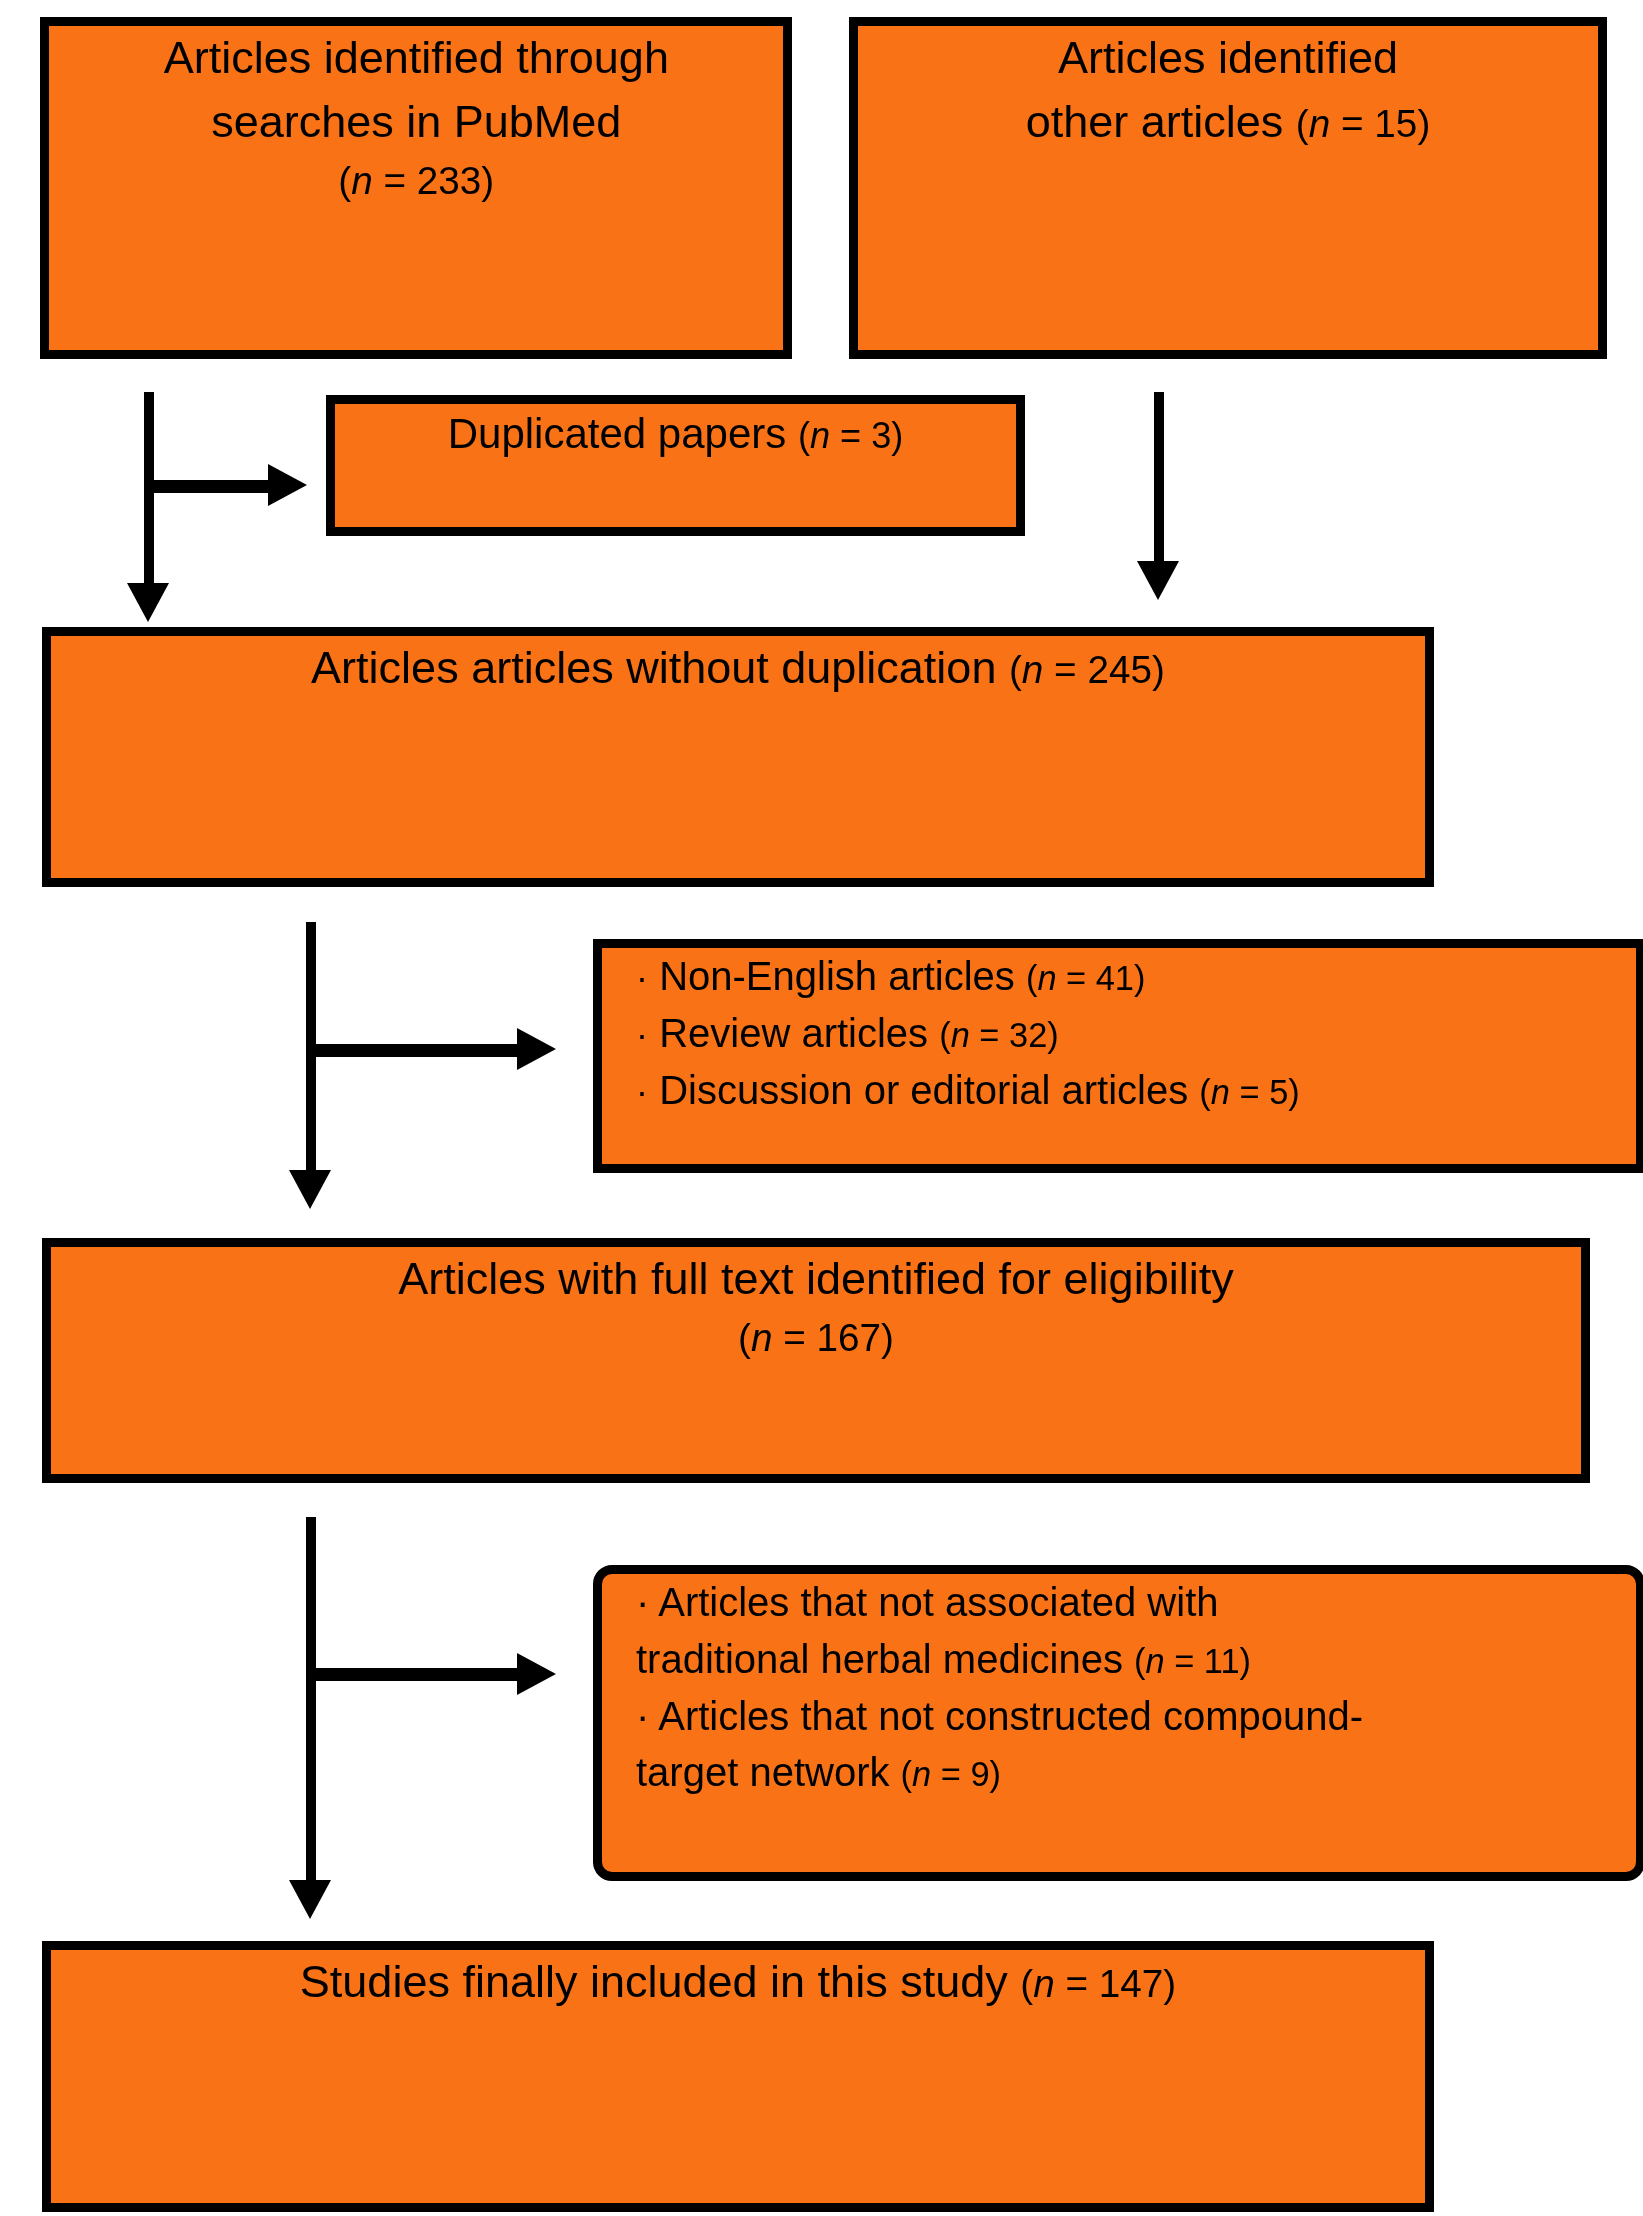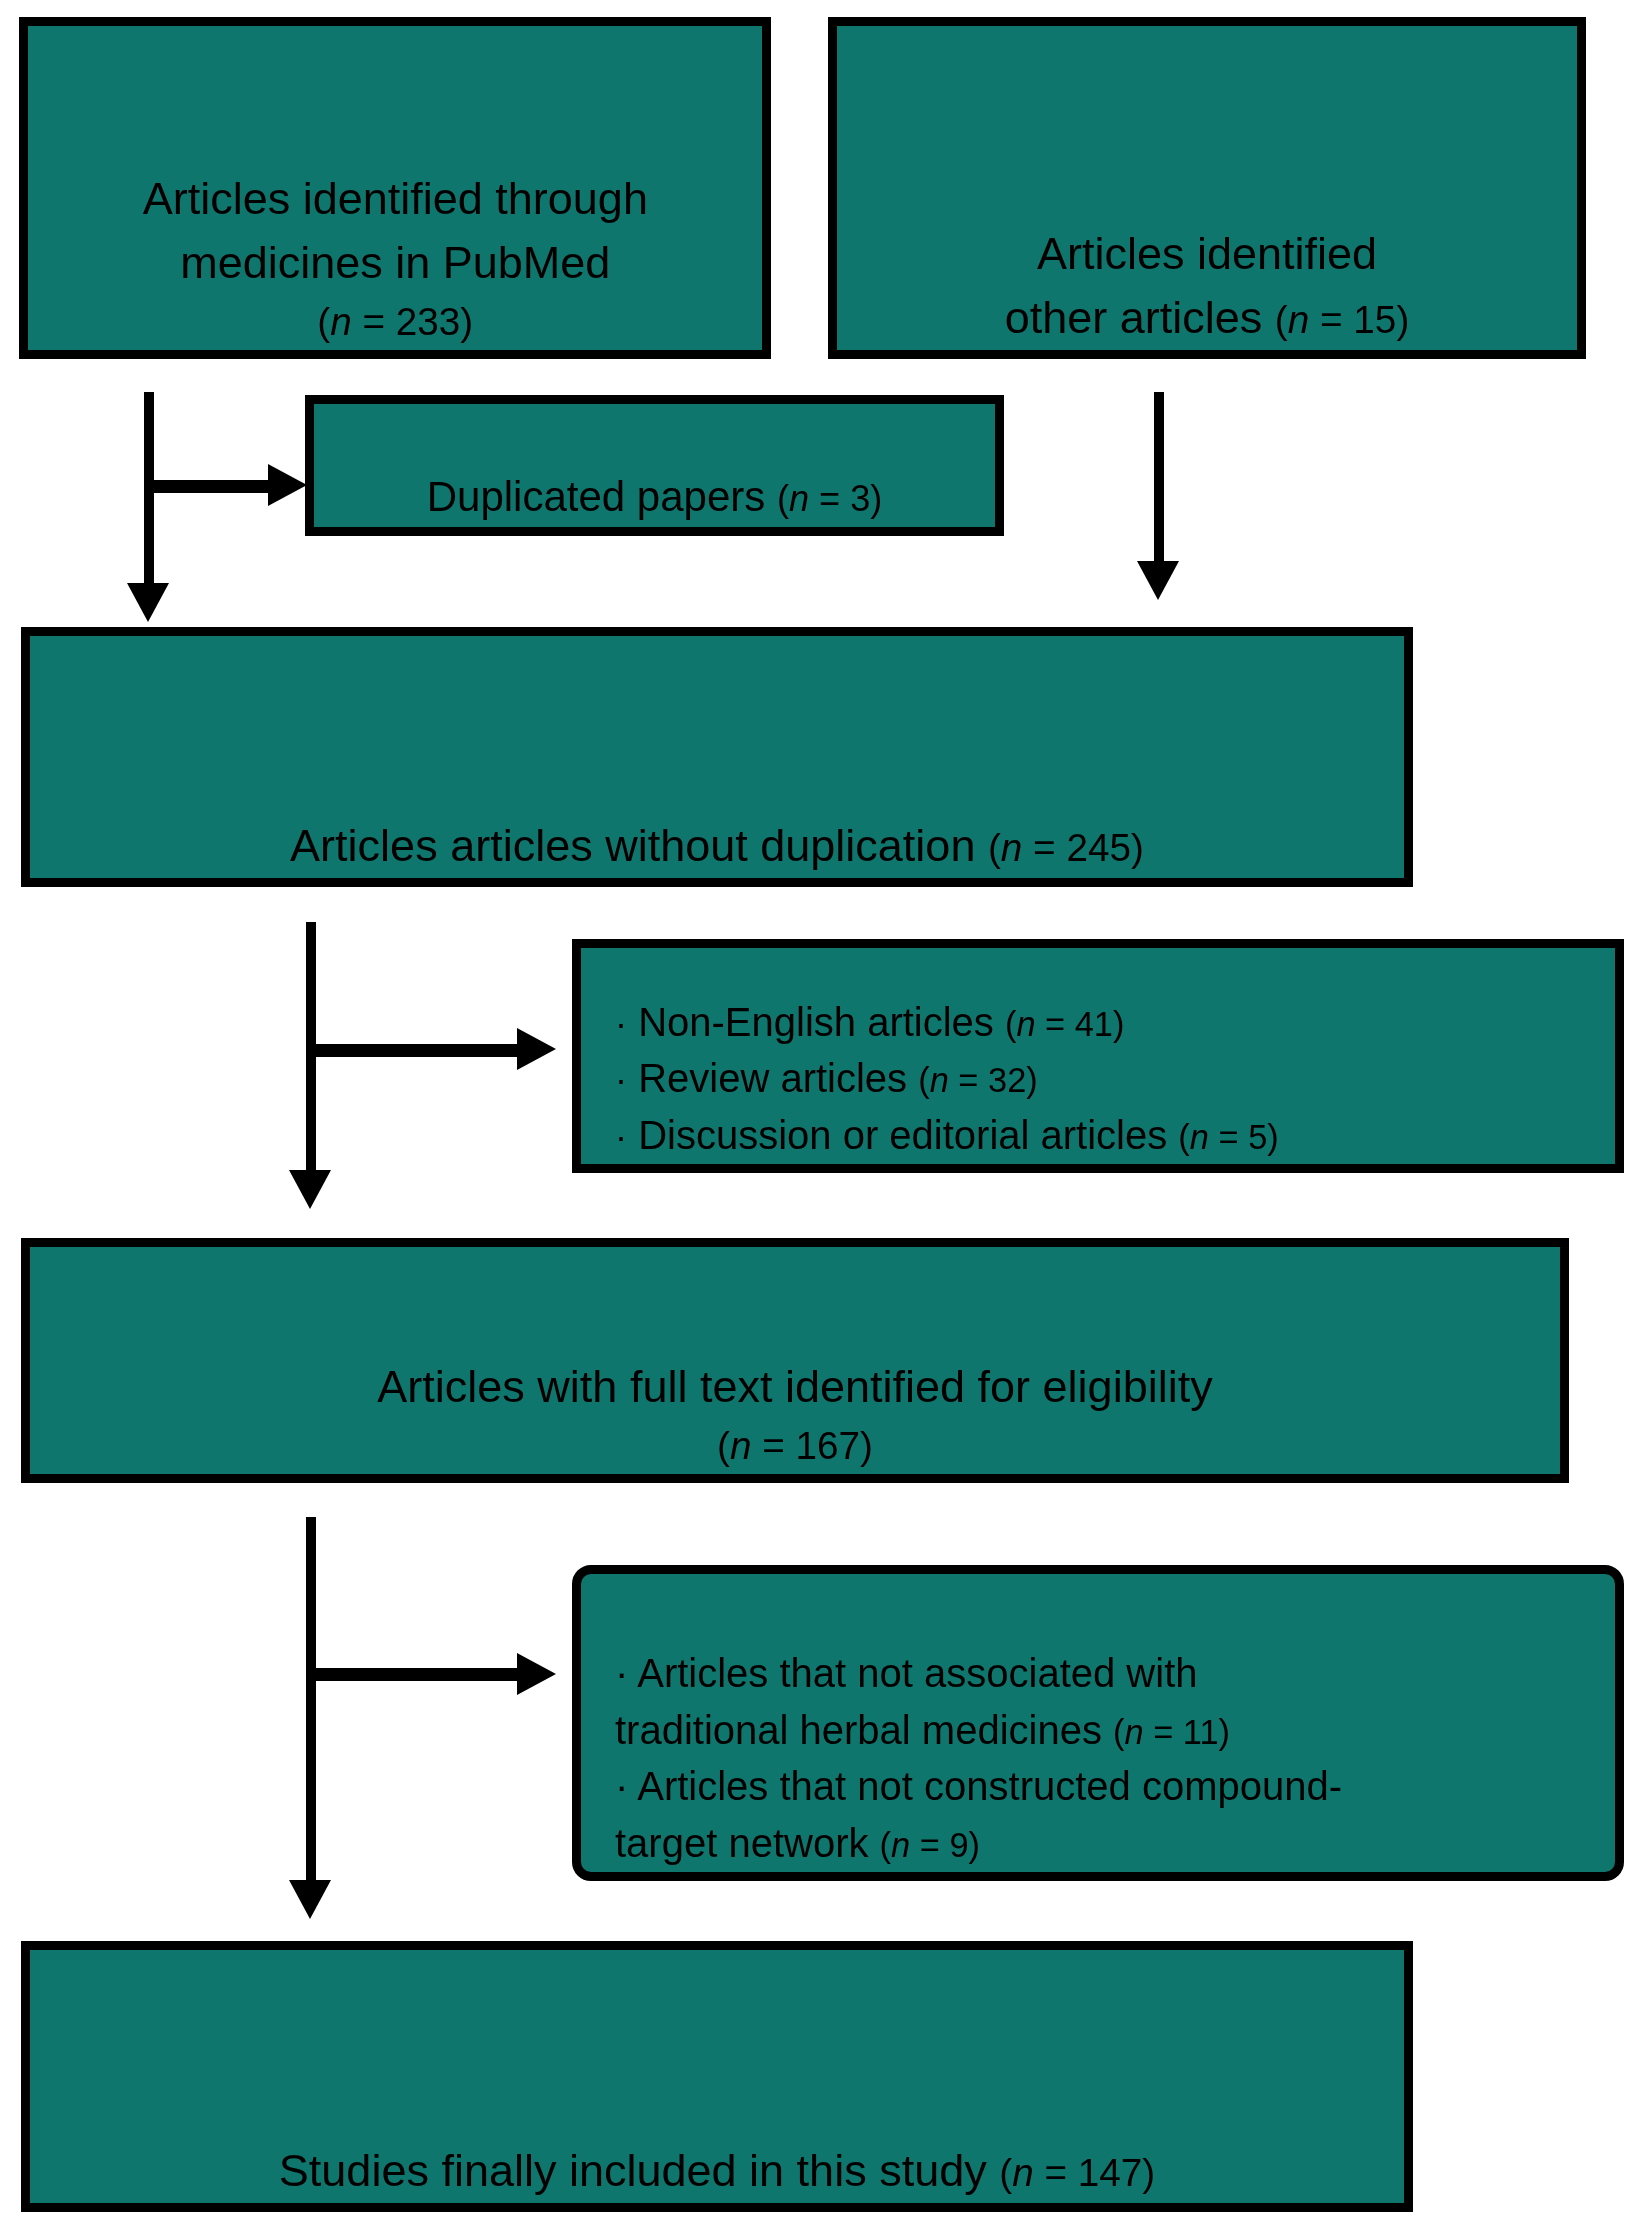--- a/index.html
+++ b/index.html
@@ -13,25 +13,26 @@
     height: 2216px;
     background: #ffffff;
     font-family: "Liberation Sans", sans-serif;
     color: #000000;
     overflow: hidden;
   }
   .flowbox {
     position: absolute;
     box-sizing: border-box;
     border: 9.7px solid #000000;
-    background: #0f766e;
+    background: #f97316;
     display: flex;
-    align-items: flex-end;
+    align-items: flex-start;
     justify-content: center;
     text-align: center;
+    margin-left: 21px;
   }
   .flowbox .inner {
     width: 100%;
     padding: 0 10.4px;
     box-sizing: border-box;
     line-height: 1.42;
   }
   .flowbox.left-align .inner {
     text-align: left;
     padding-left: 34px;
@@ -74,21 +75,21 @@
   }
 </style>
 </head>
 <body>
 
 <div id="canvas">
 
   <div class="flowbox t-big" style="left:19.3px; top:17px; width:752px; height:342px;">
     <div class="inner">
       <span class="line">Articles identified through</span>
-      <span class="line">medicines in PubMed</span>
+      <span class="line">searches in PubMed</span>
       <span class="line nval"><span>(</span><i>n</i><span> = 233)</span></span>
     </div>
   </div>
 
   <div class="flowbox t-big" style="left:828px; top:17px; width:758px; height:342px;">
     <div class="inner">
       <span class="line">Articles identified</span>
       <span class="line"><span>other articles</span> <span class="nval"><span>(</span><i>n</i><span> = 15)</span></span></span>
     </div>
   </div>

